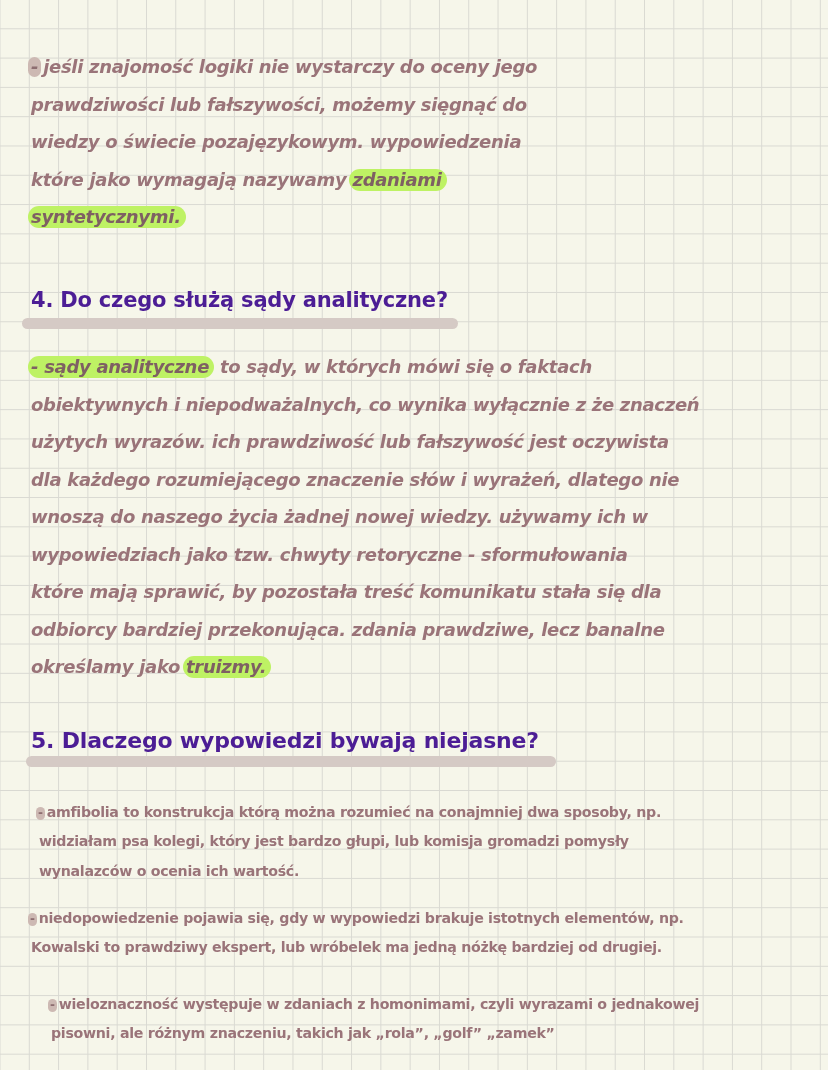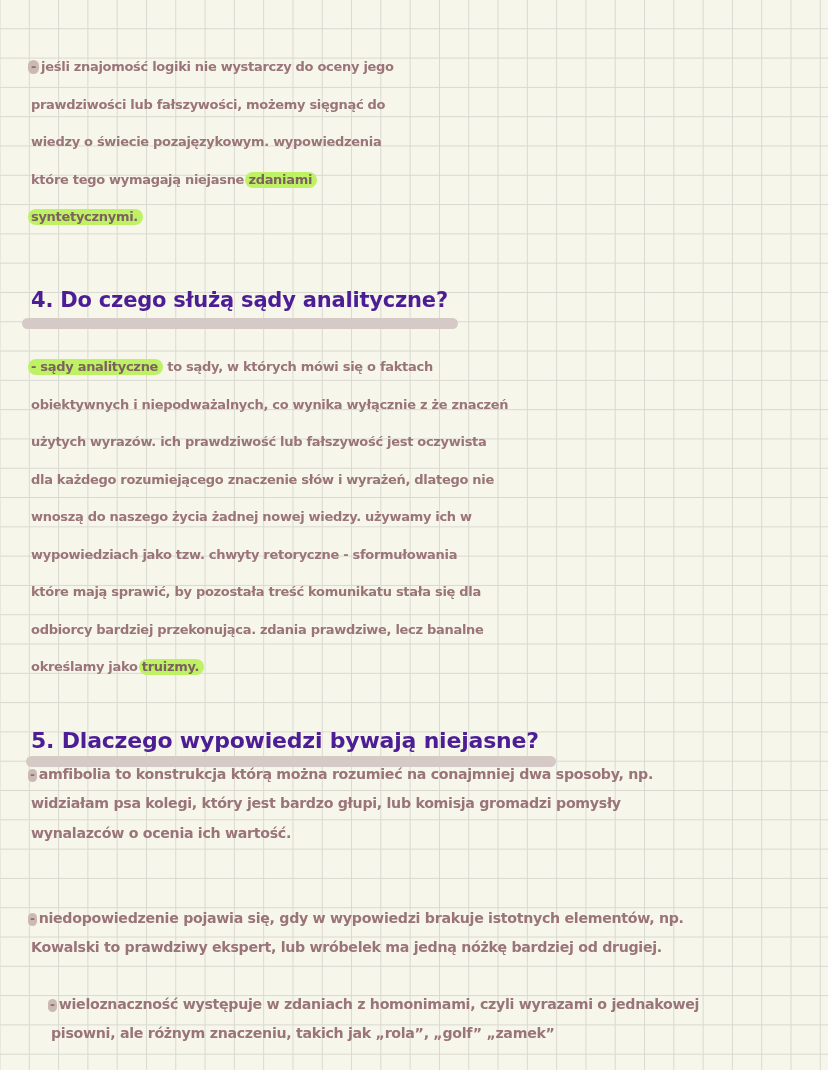--- a/index.html
+++ b/index.html
@@ -31,22 +31,23 @@
     left: 31px;
     color: #9a7479;
     font-weight: bold;
     letter-spacing: -0.3px;
   }
   .line {
     display: block;
     white-space: nowrap;
   }
   .big {
-    font-size: 13px;
+    font-size: 18px;
     line-height: 37.5px;
+    font-style: italic;
   }
   .small {
     font-size: 14.2px;
     line-height: 29.3px;
   }
   .hl {
     background: #bef264;
     color: #7e6063;
     border-radius: 12px;
     padding: 0 5px 1px 3px;
@@ -85,21 +86,21 @@
 </style>
 </head>
 <body>
 
 <div class="page">
 
   <div class="block big" style="top:48px;">
     <span class="line"><span class="bullet">-</span><span>jeśli znajomość logiki nie wystarczy do oceny jego</span></span>
     <span class="line">prawdziwości lub fałszywości, możemy sięgnąć do</span>
     <span class="line">wiedzy o świecie pozajęzykowym. wypowiedzenia</span>
-    <span class="line"><span>które tego wymagają niejasne </span><span class="hl">zdaniami</span></span>
+    <span class="line"><span>które jako wymagają nazywamy </span><span class="hl">zdaniami</span></span>
     <span class="line"><span class="hl">syntetycznymi.</span></span>
   </div>
 
   <div class="heading-bar" style="left:22px; top:318px; width:436px;"></div>
   <div class="heading" style="top:288px;">4. Do czego służą sądy analityczne?</div>
 
   <div class="block big" style="top:348px;">
     <span class="line"><span class="hl"><span>-</span> <span>sądy analityczne</span></span><span> to sądy, w których mówi się o faktach</span></span>
     <span class="line">obiektywnych i niepodważalnych, co wynika wyłącznie z że znaczeń</span>
     <span class="line">użytych wyrazów. ich prawdziwość lub fałszywość jest oczywista</span>
@@ -107,21 +108,21 @@
     <span class="line">wnoszą do naszego życia żadnej nowej wiedzy. używamy ich w</span>
     <span class="line">wypowiedziach jako tzw. chwyty retoryczne - sformułowania</span>
     <span class="line">które mają sprawić, by pozostała treść komunikatu stała się dla</span>
     <span class="line">odbiorcy bardziej przekonująca. zdania prawdziwe, lecz banalne</span>
     <span class="line"><span>określamy jako </span><span class="hl">truizmy.</span></span>
   </div>
 
   <div class="heading-bar" style="left:26px; top:756px; width:530px;"></div>
   <div class="heading" style="top:728px; font-size:22px;">5. Dlaczego wypowiedzi bywają niejasne?</div>
 
-  <div class="block small" style="top:760px;">
+  <div class="block small" style="top:798px;padding-left:8px;">
     <span class="line"><span class="bullet sm">-</span><span>amfibolia to konstrukcja którą można rozumieć na conajmniej dwa sposoby, np.</span></span>
     <span class="line">widziałam psa kolegi, który jest bardzo głupi, lub komisja gromadzi pomysły</span>
     <span class="line">wynalazców o ocenia ich wartość.</span>
   </div>
 
   <div class="block small" style="top:904px;">
     <span class="line"><span class="bullet sm">-</span><span>niedopowiedzenie pojawia się, gdy w wypowiedzi brakuje istotnych elementów, np.</span></span>
     <span class="line">Kowalski to prawdziwy ekspert, lub wróbelek ma jedną nóżkę bardziej od drugiej.</span>
   </div>
 

